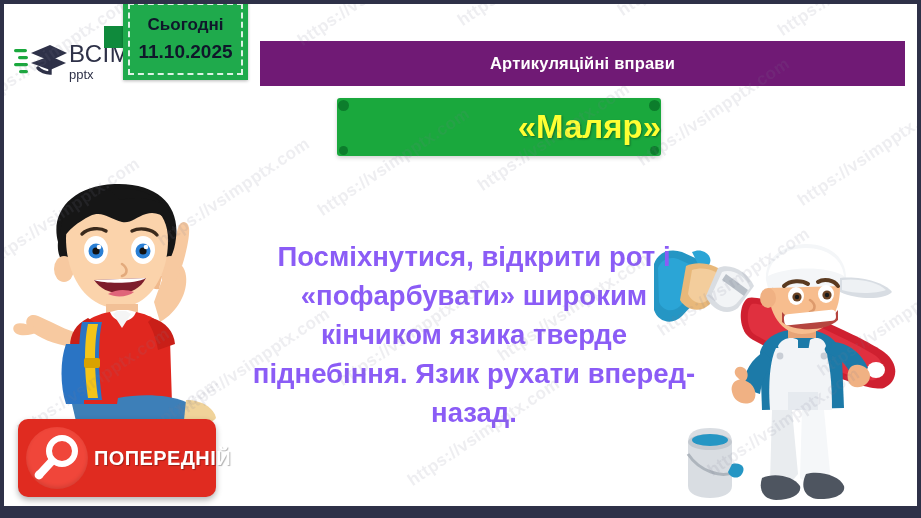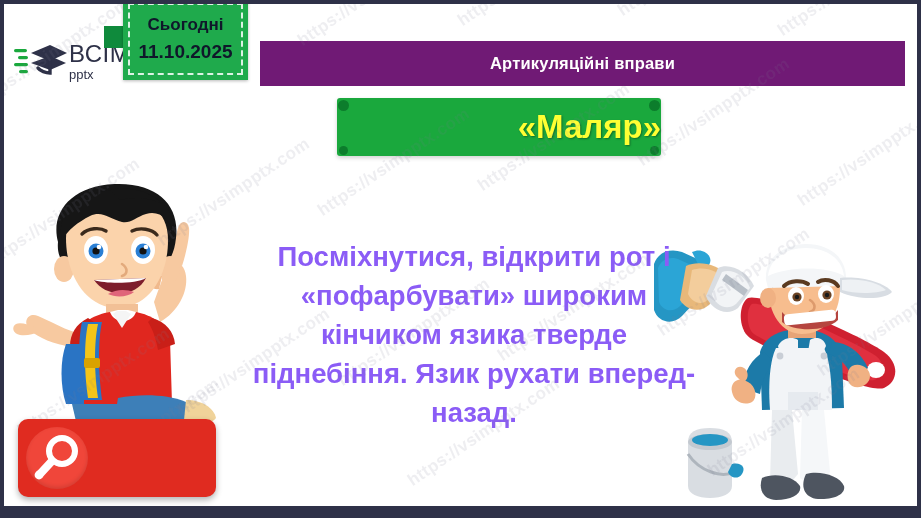--- a/index.html
+++ b/index.html
@@ -335,17 +335,18 @@
 
     <div class="preview-btn">
       <div class="preview-circle">
         <svg viewBox="0 0 62 62" width="62" height="62" xmlns="http://www.w3.org/2000/svg">
           <circle cx="36" cy="24" r="13" fill="none" stroke="#ffffff" stroke-width="6"></circle>
           <path d="M26 34 L14 47" stroke="#ffffff" stroke-width="8" stroke-linecap="round"></path>
           <circle cx="13" cy="48" r="4.4" fill="#ffffff"></circle>
         </svg>
       </div>
       <div class="preview-labels">
+        <b>ПОПЕРЕДНІЙ</b>
       </div>
     </div>
 
   </div>
 </div>
 
 </body></html>

